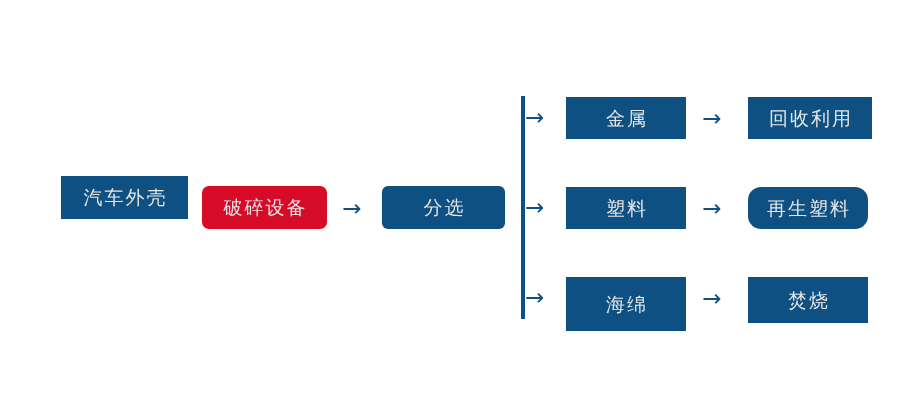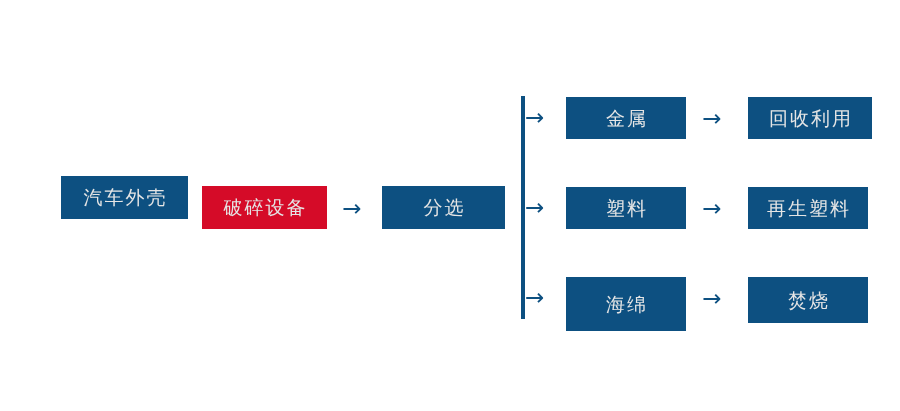--- a/index.html
+++ b/index.html
@@ -69,43 +69,43 @@
 </style>
 </head>
 <body>
 
 <div id="canvas">
 
   <div class="node blue" style="left:32px; top:176px; width:127px; height:43px;margin-left:29px;">汽车外壳</div>
 
   <div class="arrow" style="left:163px; top:194px; width:30px; height:28px;">→</div>
 
-  <div class="node red" style="left:202px; top:186px; width:125px; height:43px;">破碎设备</div>
+  <div class="node red" style="left:202px; top:186px; width:125px; height:43px;border-radius:7px;">破碎设备</div>
 
   <div class="arrow" style="left:337px; top:194px; width:30px; height:28px;">→</div>
 
-  <div class="node blue" style="left:382px; top:186px; width:123px; height:43px;">分选</div>
+  <div class="node blue" style="left:382px; top:186px; width:123px; height:43px;border-radius:6px;">分选</div>
 
   <div class="bus-line" style="left:521px; top:96px; width:4px; height:223px;"></div>
 
   <div class="branch-arrow" style="left:525px; top:103px; width:32px; height:28px;">→</div>
 
   <div class="node blue" style="left:566px; top:97px; width:120px; height:42px;">金属</div>
 
   <div class="arrow" style="left:697px; top:104px; width:30px; height:28px;">→</div>
 
   <div class="node blue" style="left:748px; top:97px; width:124px; height:42px;">回收利用</div>
 
   <div class="branch-arrow" style="left:525px; top:193px; width:32px; height:28px;">→</div>
 
   <div class="node blue" style="left:566px; top:187px; width:120px; height:42px;">塑料</div>
 
   <div class="arrow" style="left:697px; top:194px; width:30px; height:28px;">→</div>
 
-  <div class="node blue" style="left:748px; top:187px; width:120px; height:42px;">再生塑料</div>
+  <div class="node blue" style="left:748px; top:187px; width:120px; height:42px;border-radius:13px;">再生塑料</div>
 
   <div class="branch-arrow" style="left:525px; top:283px; width:32px; height:28px;">→</div>
 
   <div class="node blue" style="left:566px; top:277px; width:120px; height:54px;">海绵</div>
 
   <div class="arrow" style="left:697px; top:284px; width:30px; height:28px;">→</div>
 
   <div class="node blue" style="left:748px; top:277px; width:120px; height:46px;">焚烧</div>
 
 </div>

